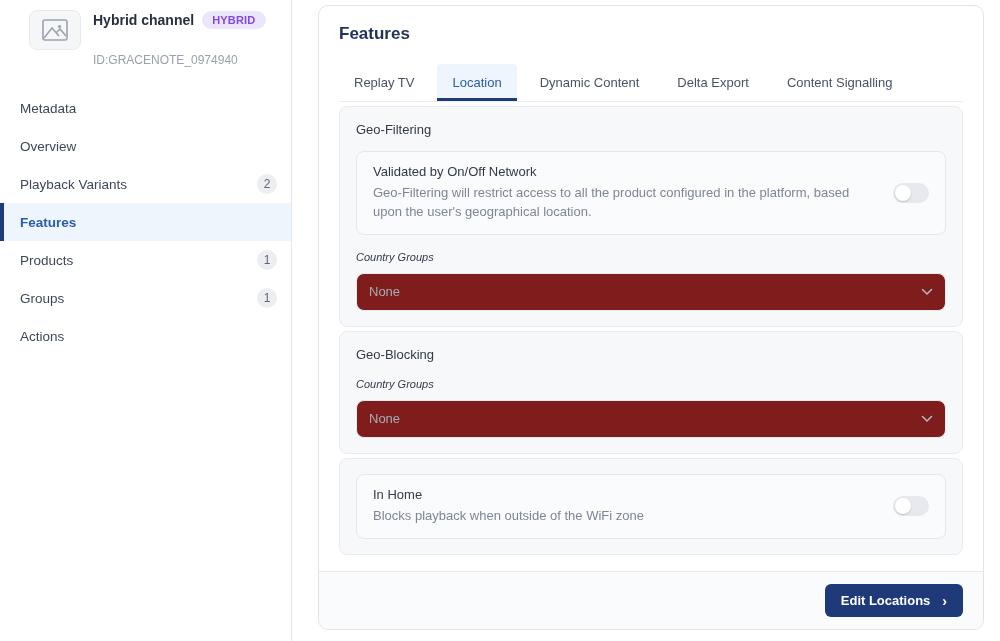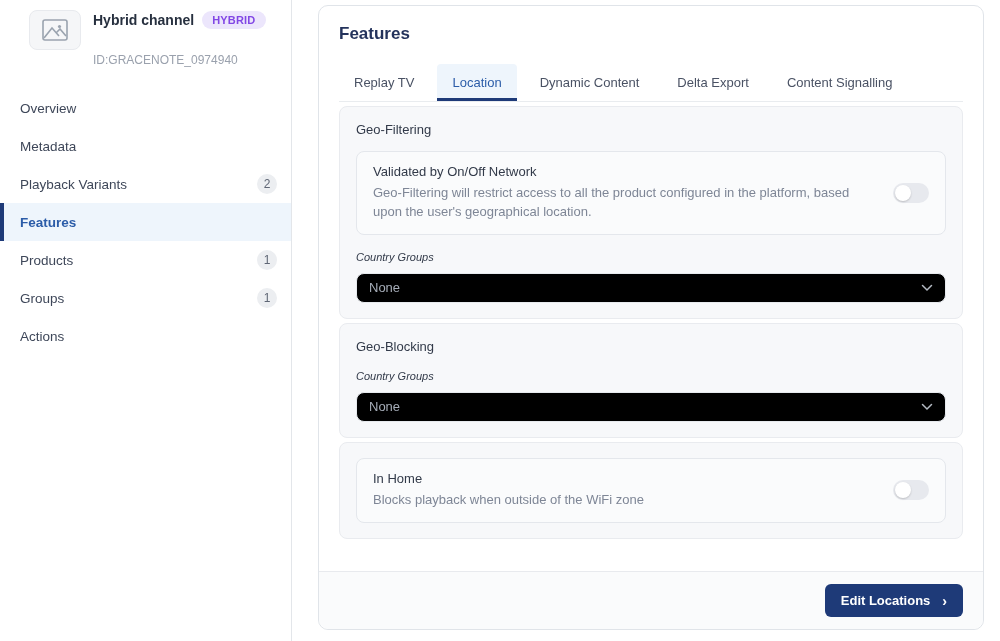--- a/index.html
+++ b/index.html
@@ -100,22 +100,22 @@
     position: relative; flex-shrink: 0; cursor: pointer;
   }
   .toggle .knob {
     position: absolute; left: 2px; top: 2px; width: 16px; height: 16px;
     border-radius: 50%; background: #ffffff;
     box-shadow: 0 1px 2px rgba(0,0,0,.18);
   }
 
   .field-label { font-size: 11px; color: #323a49; margin-top: 16px; font-style: italic; }
   .select {
-    margin-top: 10px; height: 30px;
-    background: #000000; border: 1px solid #e7eaee; border-radius: 8px;
+    margin-top: 10px; height: 38px;
+    background: #7f1d1d; border: 1px solid #e7eaee; border-radius: 8px;
     display: flex; align-items: center; justify-content: space-between;
     padding: 0 12px; cursor: pointer;
   }
   .select-value { font-size: 13px; color: #a6adb8; }
 
   .card-footer {
     border-top: 1px solid #e8eaee; background: #fafbfc;
     border-radius: 0 0 10px 10px;
     padding: 12px 20px; display: flex; justify-content: flex-end;
   }
@@ -144,24 +144,24 @@
       <div class="channel-title-row">
         <span class="channel-title">Hybrid channel</span>
         <span class="type-badge">HYBRID</span>
       </div>
       <div class="channel-id">ID:GRACENOTE_0974940</div>
     </div>
   </div>
 
   <nav class="nav">
     <div class="nav-item">
+      <span>Metadata</span>
+    </div>
+    <div class="nav-item">
       <span>Overview</span>
-    </div>
-    <div class="nav-item">
-      <span>Metadata</span>
     </div>
     <div class="nav-item">
       <span>Playback Variants</span>
       <span class="count-badge">2</span>
     </div>
     <div class="nav-item active">
       <span>Features</span>
     </div>
     <div class="nav-item">
       <span>Products</span>

